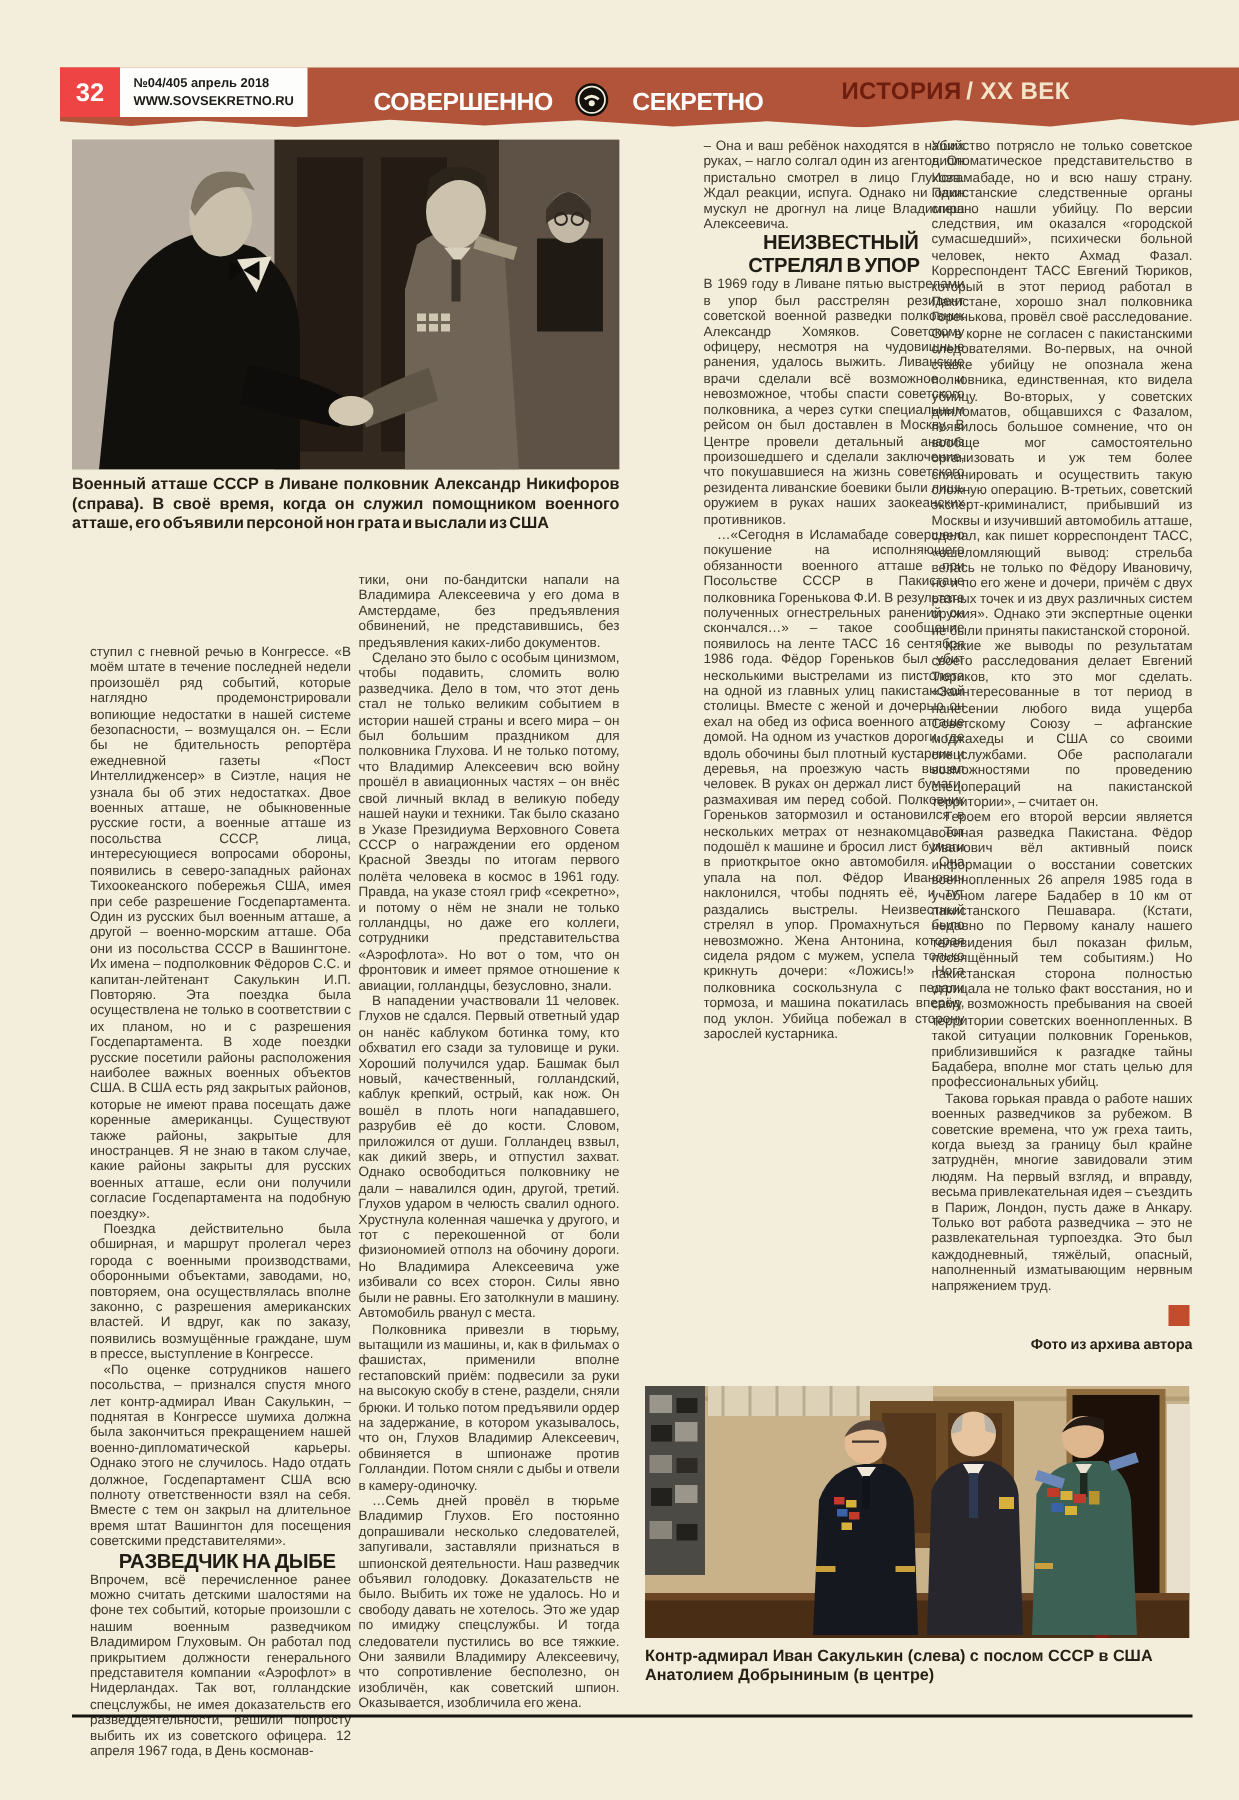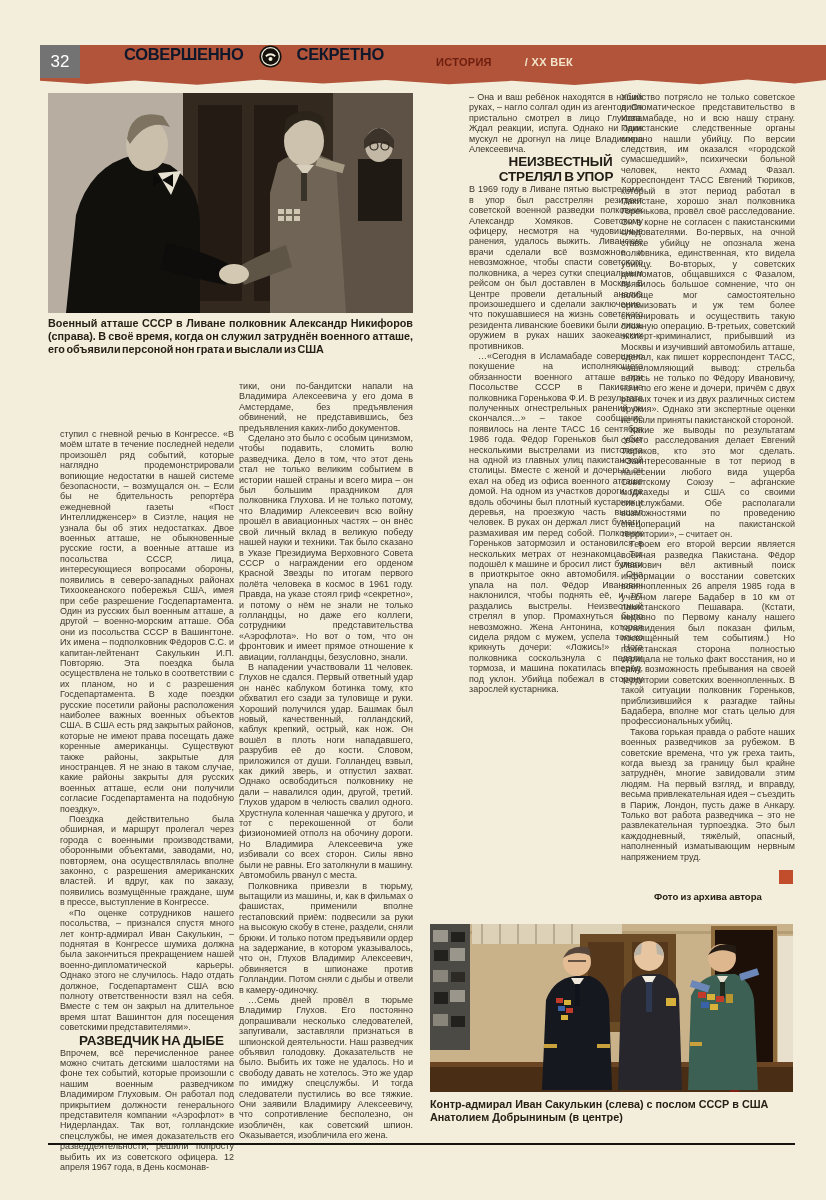--- a/index.html
+++ b/index.html
@@ -14,37 +14,37 @@
   
   .masthead{
     position:absolute;left:40px;top:45px;right:0;height:33px;
     background:#b1543a;display:flex;align-items:stretch;
   }
   .masthead-torn{
     position:absolute;left:40px;right:0;top:78px;height:7px;background:#b1543a;
     clip-path:polygon(0 0,100% 0,100% 30%,96% 80%,90% 20%,84% 90%,76% 30%,68% 100%,60% 40%,52% 90%,44% 30%,36% 80%,28% 25%,20% 95%,12% 35%,6% 85%,0 40%);
   }
   .pagenum{
-    width:40px;background:#737373;color:#fff;
+    width:40px;background:#ef4444;color:#fff;
     display:flex;align-items:center;justify-content:center;
-    font-size:17px;font-weight:normal;
+    font-size:17px;font-weight:bold;
   }
   .issuebox{
     background:#fdfdfb;color:#1c1b18;
     padding:4px 9px 0 9px;font-size:8.6px;font-weight:bold;line-height:1.45;
     white-space:nowrap;
   }
   .logo{
-    display:flex;align-items:flex-start;gap:15px;margin-left:44px;
-    color:#0f172a;font-weight:bold;font-size:16.5px;letter-spacing:-0.3px;
+    display:flex;align-items:flex-end;gap:15px;margin-left:44px;
+    color:#ffffff;font-weight:bold;font-size:16.5px;letter-spacing:-0.3px;
   }
   .emblem{width:23px;height:23px;display:block;}
   .section{
     display:flex;align-items:center;margin-left:52px;
-    font-weight:bold;font-size:11px;letter-spacing:0.3px;white-space:nowrap;gap:30px;
+    font-weight:bold;font-size:16px;letter-spacing:0.3px;white-space:nowrap;
   }
   .section .sec-main{color:#6e1e0f;}
   .section .sec-suffix{color:#f4e5ca;margin-left:3px;}
   
   .photo{position:absolute;display:block;}
   .photo svg{display:block;width:100%;height:100%;}
   .photo-top{left:48px;top:93px;width:365px;height:220px;}
   .photo-bottom{left:430px;top:924px;width:363px;height:168px;}
   .caption{
     position:absolute;font-weight:bold;color:#262116;
@@ -68,33 +68,37 @@
     font-weight:bold;color:#201d15;text-indent:0;
     font-size:13.5px;line-height:15px;letter-spacing:-0.2px;
     margin:11px 0 6px 0;text-align:center;word-spacing:-1px;
   }
   .end-marker{
     width:14px;height:14px;background:#c24d2c;
     margin:8px 2px 8px auto;
   }
   .credit{
     font-weight:bold;font-size:9.6px;color:#262116;
-    text-align:center;text-indent:0 !important;margin-top:6px !important;
+    text-align:right;text-indent:0 !important;margin-top:6px !important;
   }
   .bottom-rule{
     position:absolute;left:48px;top:1143px;width:747px;height:2px;background:#17150f;
   }
 </style>
 </head>
 <body>
 
 <div class="page">
 
   <div class="masthead">
     <div class="pagenum">32</div>
+    <div class="issuebox">
+      <div>№04/405  апрель 2018</div>
+      <div>WWW.SOVSEKRETNO.RU</div>
+    </div>
     <div class="logo">
       <span>СОВЕРШЕННО</span>
       <svg class="emblem" viewBox="0 0 24 24">
         <circle cx="12" cy="12" r="11.5" fill="#14100c"></circle>
         <circle cx="12" cy="12" r="9.2" fill="none" stroke="#f3eedb" stroke-width="1.2"></circle>
         <path d="M6.5 11 q5.5 -5 11 0 l-1.2 1.4 q-4.3 -3.6 -8.6 0 z" fill="#f3eedb"></path>
         <circle cx="12" cy="14.5" r="2.1" fill="#f3eedb"></circle>
       </svg>
       <span>СЕКРЕТНО</span>
     </div>
@@ -148,21 +152,21 @@
         <path d="M114 87 l-9 -6 0 13 z" fill="#0c0b09"></path>
       </g>
 
       <g>
         <path d="M118 150 Q162 160 182 172 L178 192 Q148 186 112 176 z" fill="#0e0d0b"></path>
         <path d="M238 152 Q206 164 190 174 L196 192 Q218 184 244 174 z" fill="#5f5546"></path>
         <ellipse cx="186" cy="181" rx="15" ry="10" fill="#d3c8b2"></ellipse>
       </g>
     </svg>
   </div>
-  <div class="caption caption-top">Военный атташе СССР в Ливане полковник Александр Никифоров (справа). В своё время, когда он служил затруднён военного атташе, его объявили персоной нон грата и выслали из США</div>
+  <div class="caption caption-top">Военный атташе СССР в Ливане полковник Александр Никифоров (справа). В своё время, когда он служил помощником военного атташе, его объявили персоной нон грата и выслали из США</div>
 
   <div class="col col-1">
     <p class="ni">ступил с гневной речью в Конгрессе. «В моём штате в течение последней недели произошёл ряд событий, которые наглядно продемонстрировали вопиющие недостатки в нашей системе безопасности, – возмущался он. – Если бы не бдительность репортёра ежедневной газеты «Пост Интеллидженсер» в Сиэтле, нация не узнала бы об этих недостатках. Двое военных атташе, не обыкновенные русские гости, а военные атташе из посольства СССР, лица, интересующиеся вопросами обороны, появились в северо-западных районах Тихоокеанского побережья США, имея при себе разрешение Госдепартамента. Один из русских был военным атташе, а другой – военно-морским атташе. Оба они из посольства СССР в Вашингтоне. Их имена – подполковник Фёдоров С.С. и капитан-лейтенант Сакулькин И.П. Повторяю. Эта поездка была осуществлена не только в соответствии с их планом, но и с разрешения Госдепартамента. В ходе поездки русские посетили районы расположения наиболее важных военных объектов США. В США есть ряд закрытых районов, которые не имеют права посещать даже коренные американцы. Существуют также районы, закрытые для иностранцев. Я не знаю в таком случае, какие районы закрыты для русских военных атташе, если они получили согласие Госдепартамента на подобную поездку».</p>
     <p>Поездка действительно была обширная, и маршрут пролегал через города с военными производствами, оборонными объектами, заводами, но, повторяем, она осуществлялась вполне законно, с разрешения американских властей. И вдруг, как по заказу, появились возмущённые граждане, шум в прессе, выступление в Конгрессе.</p>
     <p>«По оценке сотрудников нашего посольства, – признался спустя много лет контр-адмирал Иван Сакулькин, – поднятая в Конгрессе шумиха должна была закончиться прекращением нашей военно-дипломатической карьеры. Однако этого не случилось. Надо отдать должное, Госдепартамент США всю полноту ответственности взял на себя. Вместе с тем он закрыл на длительное время штат Вашингтон для посещения советскими представителями».</p>
     <p class="subhead">РАЗВЕДЧИК НА ДЫБЕ</p>
     <p class="ni">Впрочем, всё перечисленное ранее можно считать детскими шалостями на фоне тех событий, которые произошли с нашим военным разведчиком Владимиром Глуховым. Он работал под прикрытием должности генерального представителя компании «Аэрофлот» в Нидерландах. Так вот, голландские спецслужбы, не имея доказательств его разведдеятельности, решили попросту выбить их из советского офицера. 12 апреля 1967 года, в День космонав-</p>
   </div>
 
   <div class="col col-2">

